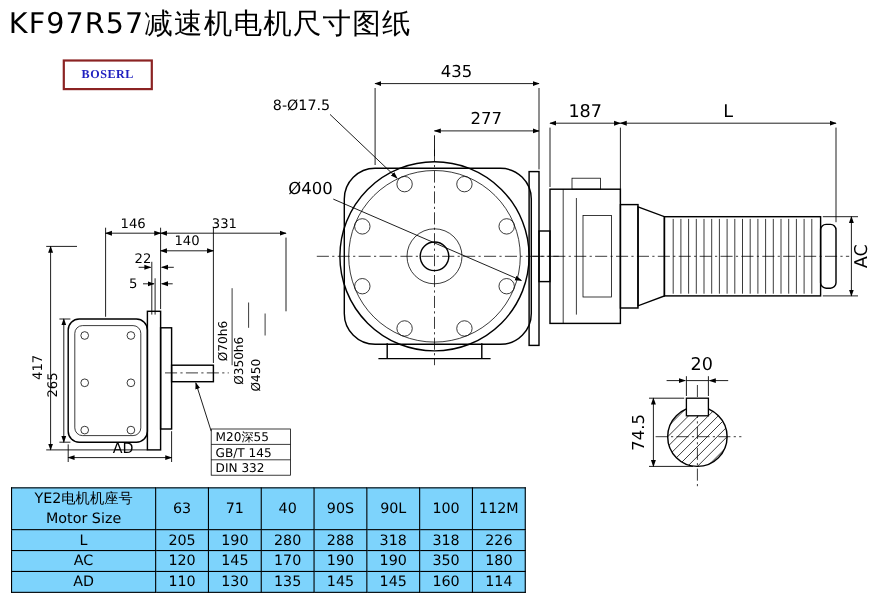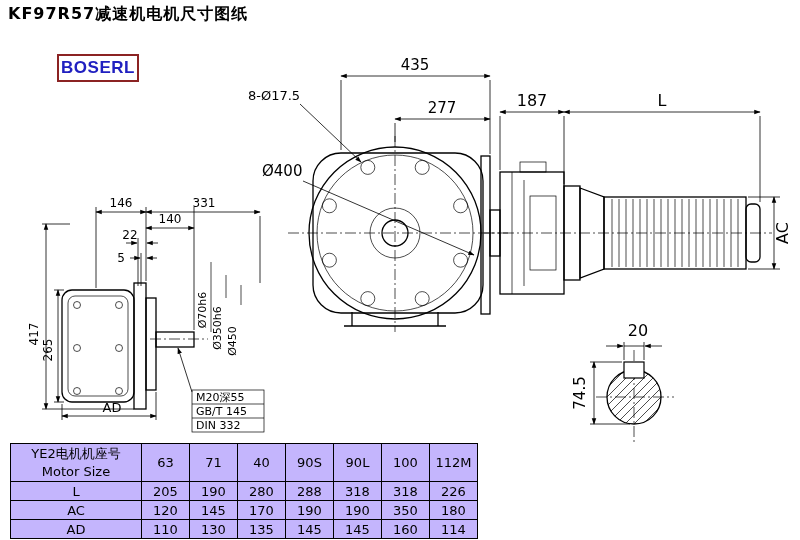--- a/index.html
+++ b/index.html
@@ -1,33 +1,33 @@
 <!DOCTYPE html>
 <html><head>
 <meta charset="utf-8">
 <style>
   *{margin:0;padding:0;box-sizing:border-box}
   html,body{width:800px;height:540px;background:#fff;overflow:hidden}
   body{position:relative;font-family:"DejaVu Sans",sans-serif;color:#000}
-  .title{position:absolute;left:8px;top:4px;font-size:16px;font-weight:bold;letter-spacing:1px;white-space:nowrap}
+  .title{position:absolute;left:8px;top:4px;font-size:26px;font-weight:normal;letter-spacing:1px;white-space:nowrap}
   .logo{position:absolute;left:57px;top:54px;width:82px;height:28px;border:2px solid #8b2323;
         display:flex;align-items:center;justify-content:center;background:#fff}
-  .logo span{font-family:Liberation Sans, sans-serif;font-weight:bold;font-size:17px;color:#2020c0;letter-spacing:.5px}
+  .logo span{font-family:Liberation Serif, serif;font-weight:bold;font-size:11px;color:#2020c0;letter-spacing:.5px}
   svg.draw{position:absolute;left:0;top:0}
   .ln{fill:none;stroke:#000;stroke-width:1.3}
   .tn{fill:none;stroke:#000;stroke-width:.7}
   .dim{fill:none;stroke:#000;stroke-width:.8}
   .cl{fill:none;stroke:#000;stroke-width:.7;stroke-dasharray:11 3 2 3}
   text{fill:#000}
   .t11{font:11px "DejaVu Sans",sans-serif}
   .t12{font:12px "DejaVu Sans",sans-serif}
   .t13{font:13px "DejaVu Sans",sans-serif}
   .t15{font:15px "DejaVu Sans",sans-serif}
   .t16{font:16px "DejaVu Sans",sans-serif}
-  table.dims{position:absolute;left:10px;top:443px;border-collapse:collapse;table-layout:fixed;background:#c4b5fd}
+  table.dims{position:absolute;left:10px;top:443px;border-collapse:collapse;table-layout:fixed;background:#7dd3fc}
   table.dims td{border:1.2px solid #000;text-align:center;vertical-align:middle;font-size:13px;padding:0;height:19px}
   table.dims td.hdr{width:131px}
   table.dims td.sz{width:48px}
   table.dims tr.h1 td{height:38px}
   td.hdr div{line-height:18px}
 </style>
 </head>
 <body>
 
 <div class="title">KF97R57减速机电机尺寸图纸</div>

